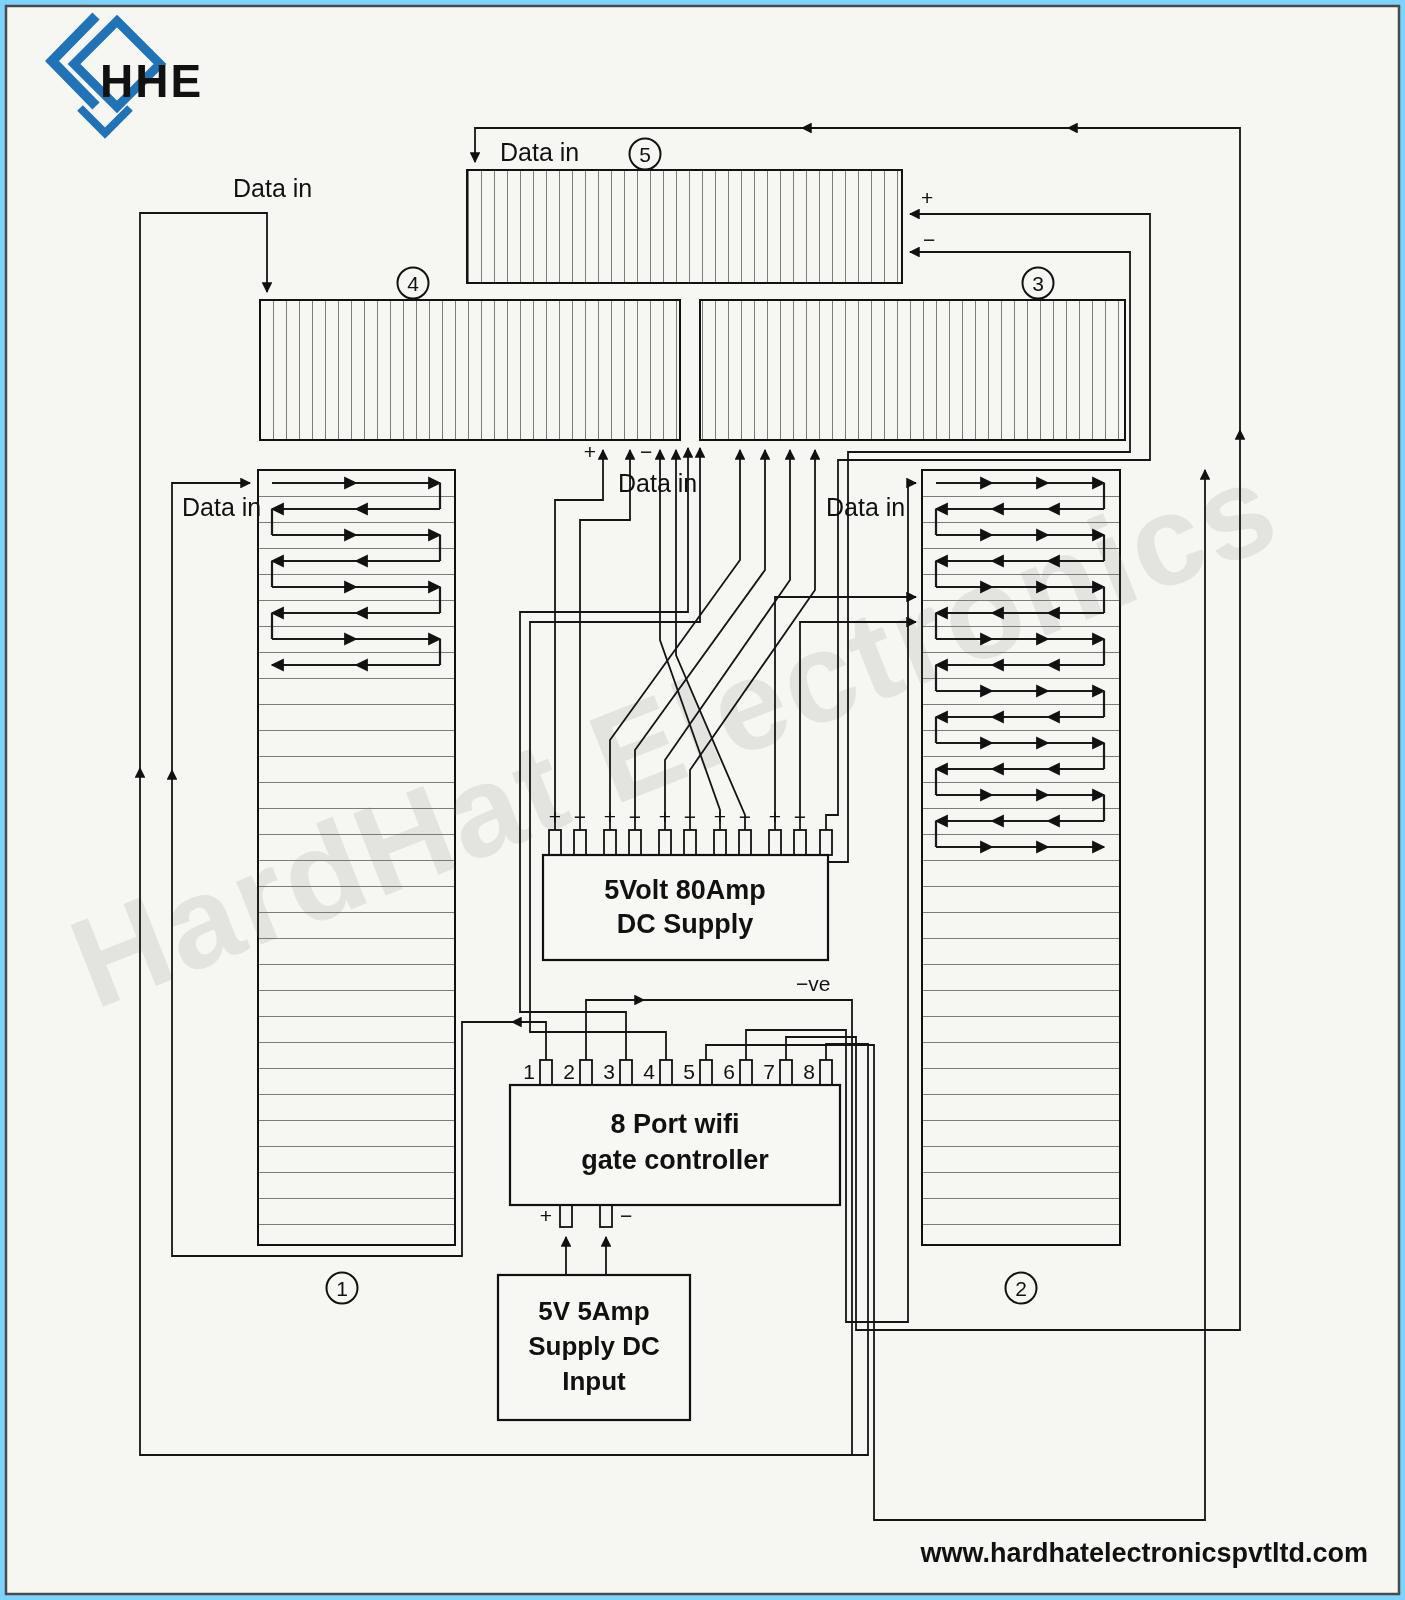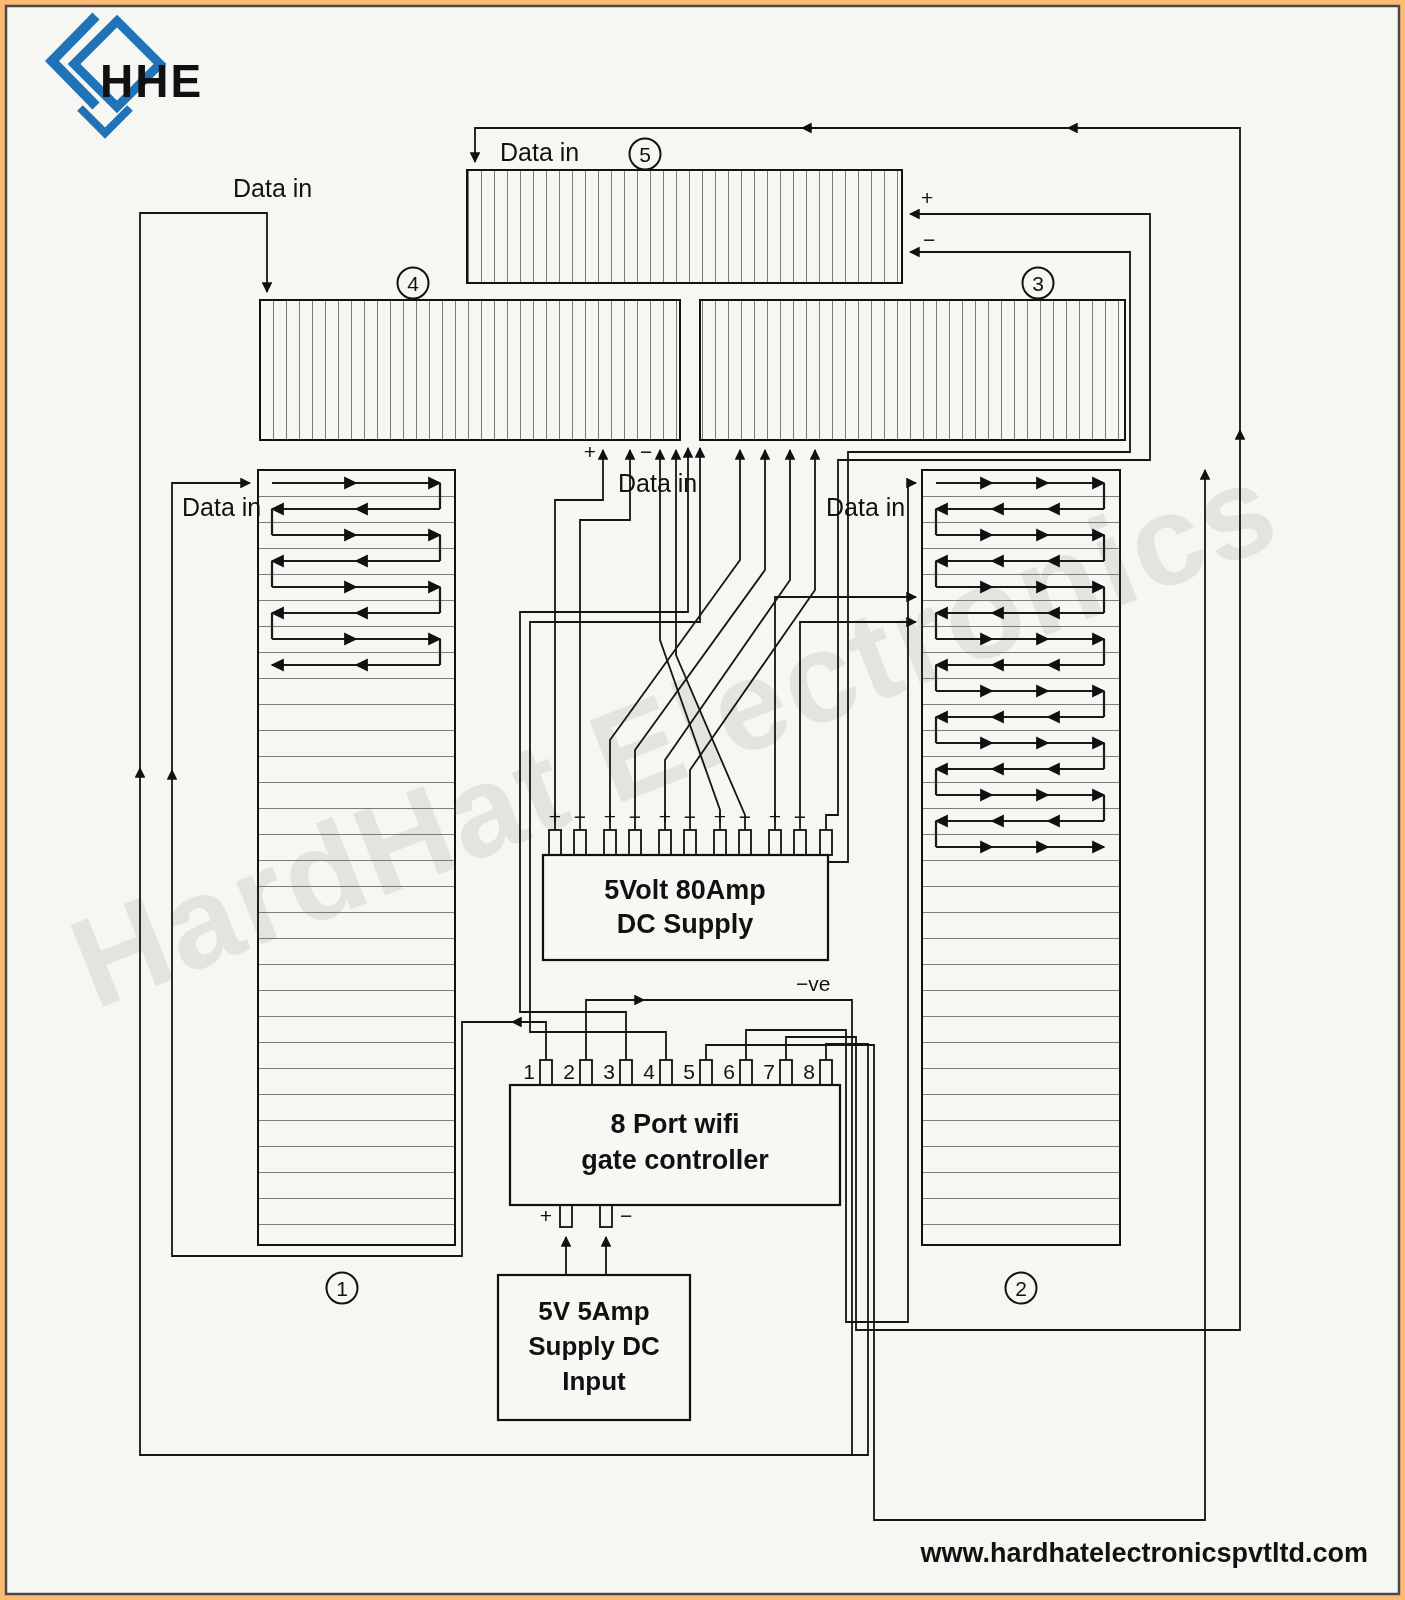--- a/index.html
+++ b/index.html
@@ -1,16 +1,16 @@
 <!DOCTYPE html>
 <html><head>
 <meta charset="utf-8">
 <style>
   html,body{margin:0;padding:0;background:#e9e9e7;}
-  .stage{width:1405px;height:1600px;position:relative;background:#fdba74;}
+  .stage{width:1405px;height:1600px;position:relative;background:#7dd3fc;}
   svg{display:block;}
   text{font-family:"Liberation Sans", sans-serif;fill:#111;}
   .lbl{font-size:25px;}
   .pm{font-size:21px;}
   .boxt{font-size:27px;font-weight:bold;text-anchor:middle;}
   .boxt2{font-size:26px;font-weight:bold;text-anchor:middle;}
   .num{font-size:21px;text-anchor:middle;}
   .wm{font-size:128px;font-weight:bold;fill:#6f6f6f;fill-opacity:0.14;letter-spacing:3px;}
   .logo-t{font-size:46px;font-weight:bold;letter-spacing:2px;}
   .foot{font-size:27px;font-weight:bold;text-anchor:end;}

